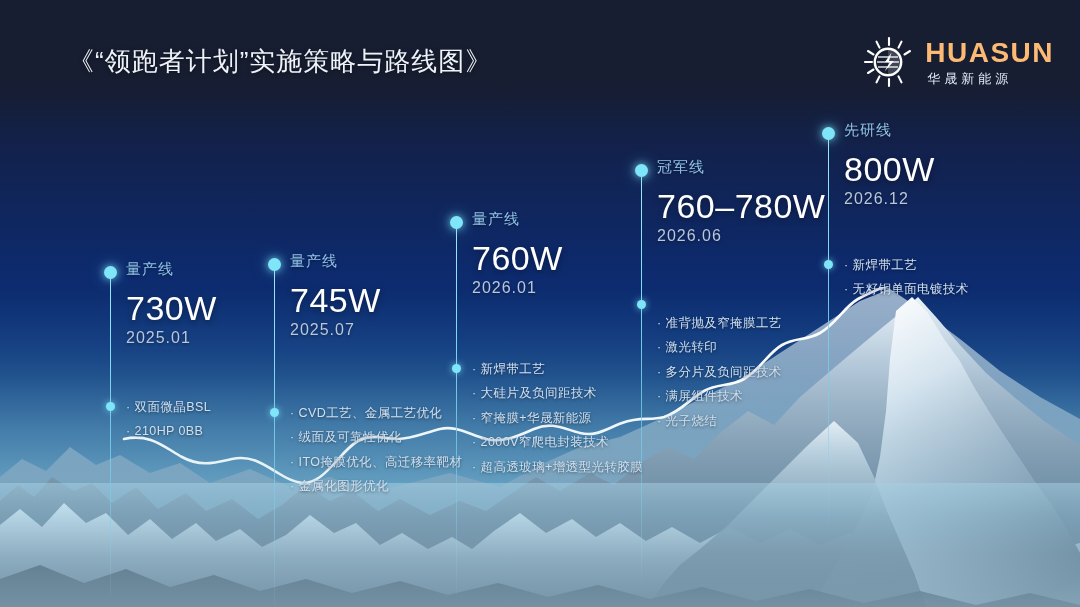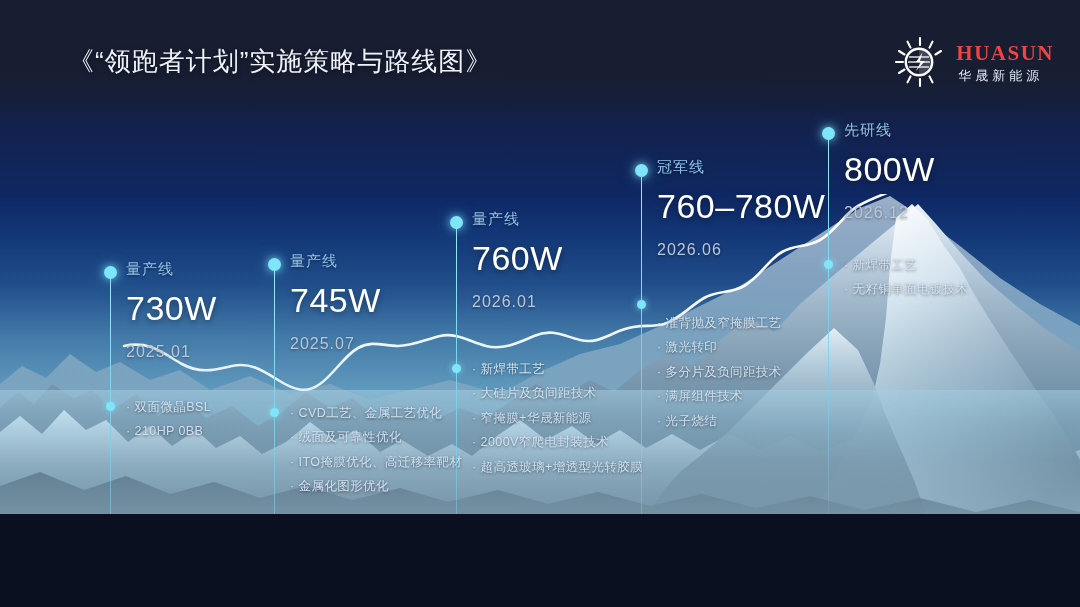--- a/index.html
+++ b/index.html
@@ -1,21 +1,21 @@
 <!DOCTYPE html>
 <html><head>
 <meta charset="utf-8">
 <style>
   html,body{margin:0;padding:0;background:#0b1020;}
   *{box-sizing:border-box;}
 
   #slide{
     position:relative;
     width:1080px;
-    height:514px;
+    height:607px;
     overflow:hidden;
     font-family:"Liberation Sans","DejaVu Sans",sans-serif;
     background:#14192e;
   }
 
   
   .sky{
     position:absolute;inset:0;
     background:linear-gradient(180deg,
       #171d33 0%,
@@ -43,21 +43,21 @@
   .title{
     position:absolute;left:68px;top:44px;
     font-size:26px;letter-spacing:1px;color:#eef3fb;font-weight:400;
     text-shadow:0 1px 4px rgba(0,0,0,.5);
     white-space:nowrap;
   }
 
   .logo{position:absolute;right:26px;top:36px;display:flex;align-items:center;gap:10px;}
   .logo-mark{width:52px;height:52px;position:relative;flex:0 0 auto;}
   .logo-text{display:flex;flex-direction:column;align-items:flex-start;line-height:1;}
-  .logo-en{font-size:21px;letter-spacing:1.5px;color:#ef4444;font-weight:700;font-family:Liberation Serif, serif;}
+  .logo-en{font-size:28px;letter-spacing:1.5px;color:#fdba74;font-weight:700;}
   .logo-cn{font-size:13px;letter-spacing:4px;color:#dfe8f5;margin-top:5px;padding-left:2px;}
 
   
   .timeline{position:absolute;inset:0;}
   .milestone{position:absolute;}
 
   .stem{
     position:absolute;left:0;top:0;width:1px;
     background:linear-gradient(180deg,#9fe9fb 0%, #7fd9f2 30%, rgba(120,205,235,.75) 62%, rgba(150,215,240,.22) 88%, rgba(160,220,240,0) 100%);
   }
@@ -76,21 +76,21 @@
   .m-line{
     font-size:15px;color:#8fc3ea;letter-spacing:1px;line-height:1.2;
     text-shadow:0 1px 3px rgba(0,0,0,.45);
   }
   .m-power{
     font-size:34px;color:#ffffff;font-weight:400;letter-spacing:.5px;
     line-height:1.22;margin-top:10px;
     text-shadow:0 2px 6px rgba(0,0,0,.4);
   }
   .m-date{
-    font-size:16px;color:#b9c7dc;letter-spacing:1px;margin-top:14px;
+    font-size:16px;color:#b9c7dc;letter-spacing:1px;
     text-shadow:0 1px 3px rgba(0,0,0,.4);
   }
 
   .m-bullets{position:absolute;left:16px;}
   .bullet{
     font-size:12.5px;color:#cfe0f2;line-height:1.95;letter-spacing:.4px;
     white-space:nowrap;text-shadow:0 1px 3px rgba(0,0,0,.5);
   }
   .bullet .bdot{color:#cfe0f2;margin-right:4px;}
 

